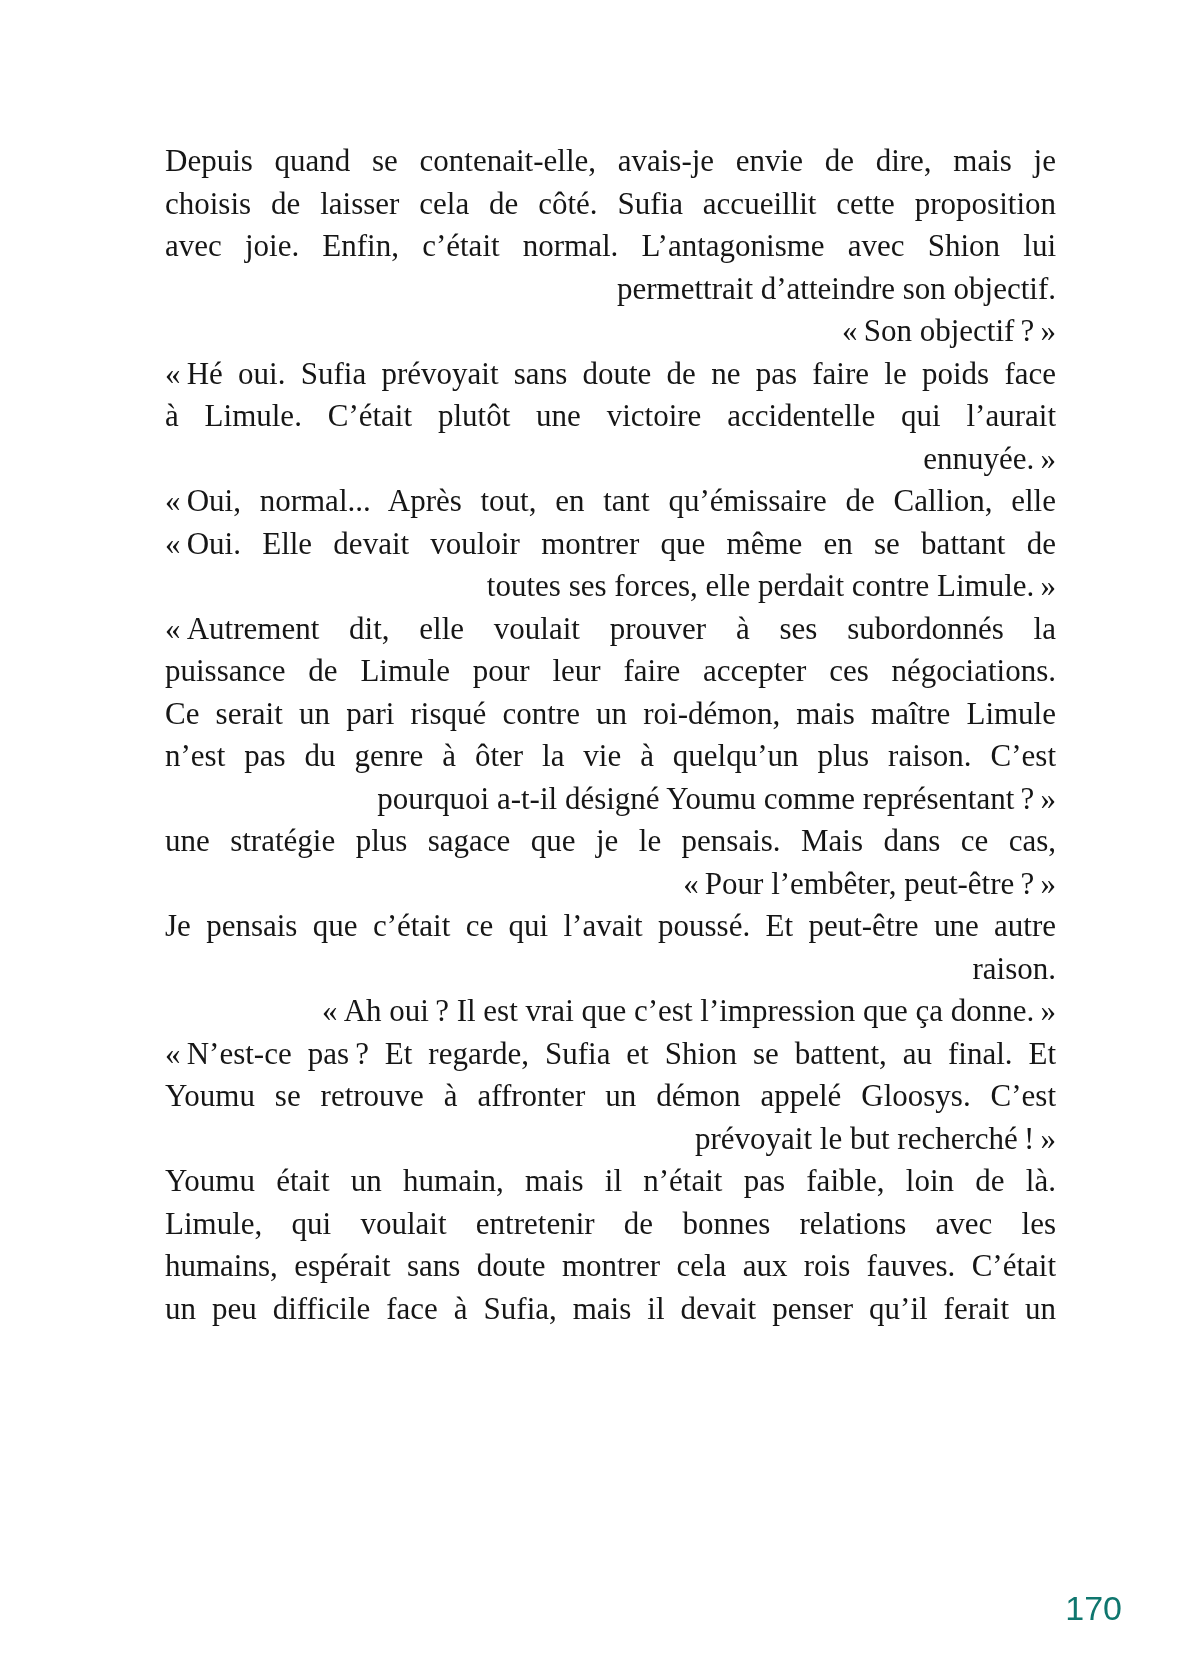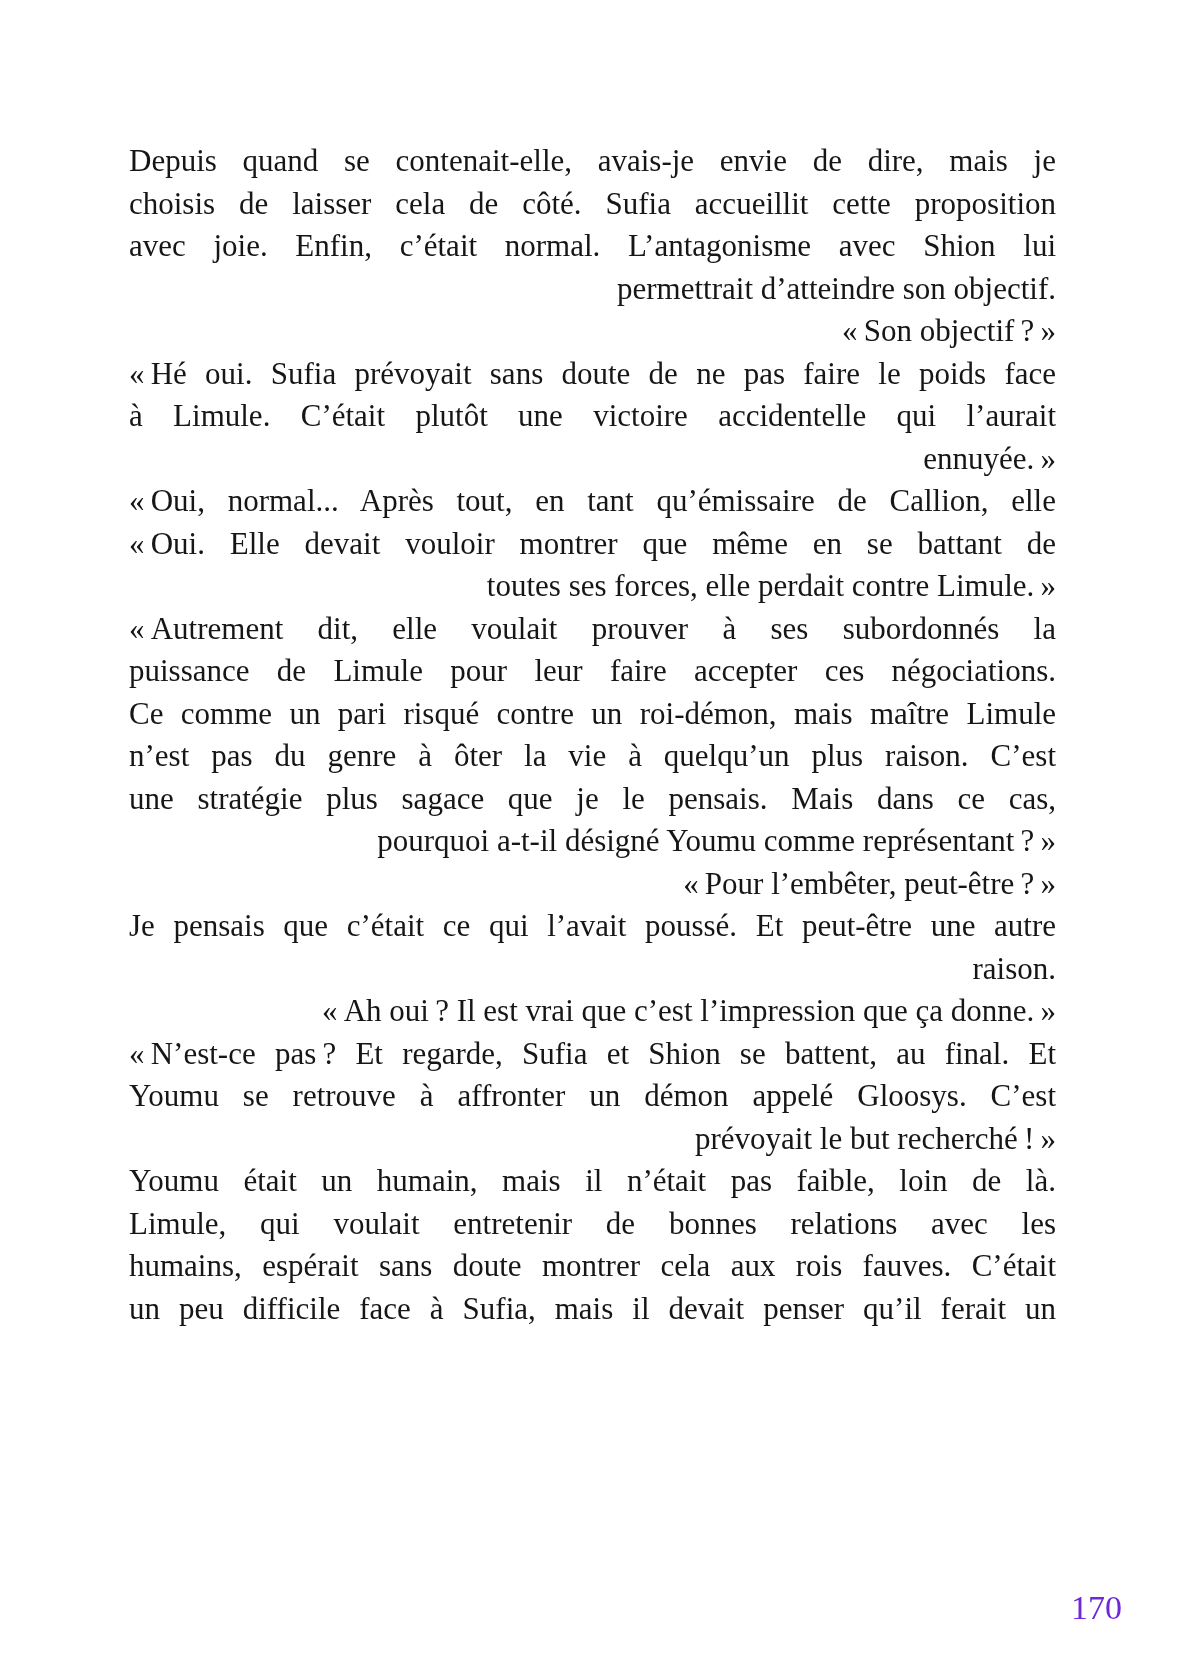--- a/index.html
+++ b/index.html
@@ -30,57 +30,58 @@
     font-kerning: normal;
   }
   .line {
     height: 42.5px;
     text-align: right;
     white-space: normal;
   }
   .line.j {
     text-align: justify;
     text-align-last: justify;
+    margin-left: 36px;
   }
   .line.tight {
     word-spacing: -0.155em;
     letter-spacing: -0.01em;
   }
   .folio {
     position: absolute;
     top: 1591px;
     right: 56px;
-    font-family: Liberation Serif, serif;
+    font-family: Liberation Sans, sans-serif;
     font-size: 34px;
     line-height: 1;
-    color: #6d28d9;
+    color: #0f766e;
   }
 </style>
 </head>
 <body>
 
 <div class="book-page">
   <div class="text-block" id="text-block">
       <div class="line j">Depuis quand se contenait-elle, avais-je envie de dire, mais je</div>
       <div class="line j">choisis de laisser cela de côté. Sufia accueillit cette proposition</div>
       <div class="line j">avec joie. Enfin, c’était normal. L’antagonisme avec Shion lui</div>
       <div class="line">permettrait d’atteindre son objectif.</div>
       <div class="line">« Son objectif ? »</div>
       <div class="line j">« Hé oui. Sufia prévoyait sans doute de ne pas faire le poids face</div>
       <div class="line j">à Limule. C’était plutôt une victoire accidentelle qui l’aurait</div>
       <div class="line">ennuyée. »</div>
       <div class="line j">« Oui, normal... Après tout, en tant qu’émissaire de Callion, elle</div>
       <div class="line j">« Oui. Elle devait vouloir montrer que même en se battant de</div>
       <div class="line">toutes ses forces, elle perdait contre Limule. »</div>
       <div class="line j">« Autrement dit, elle voulait prouver à ses subordonnés la</div>
       <div class="line j">puissance de Limule pour leur faire accepter ces négociations.</div>
-      <div class="line j">Ce comme un pari risqué contre un roi-démon, mais maître Limule</div>
+      <div class="line j">Ce serait un pari risqué contre un roi-démon, mais maître Limule</div>
       <div class="line j">n’est pas du genre à ôter la vie à quelqu’un plus raison. C’est</div>
+      <div class="line">pourquoi a-t-il désigné Youmu comme représentant ? »</div>
       <div class="line j">une stratégie plus sagace que je le pensais. Mais dans ce cas,</div>
-      <div class="line">pourquoi a-t-il désigné Youmu comme représentant ? »</div>
       <div class="line">« Pour l’embêter, peut-être ? »</div>
       <div class="line j">Je pensais que c’était ce qui l’avait poussé. Et peut-être une autre</div>
       <div class="line">raison.</div>
       <div class="line">« Ah oui ? Il est vrai que c’est l’impression que ça donne. »</div>
       <div class="line j">« N’est-ce pas ? Et regarde, Sufia et Shion se battent, au final. Et</div>
       <div class="line j">Youmu se retrouve à affronter un démon appelé Gloosys. C’est</div>
       <div class="line">prévoyait le but recherché ! »</div>
       <div class="line j">Youmu était un humain, mais il n’était pas faible, loin de là.</div>
       <div class="line j">Limule, qui voulait entretenir de bonnes relations avec les</div>
       <div class="line j">humains, espérait sans doute montrer cela aux rois fauves. C’était</div>

